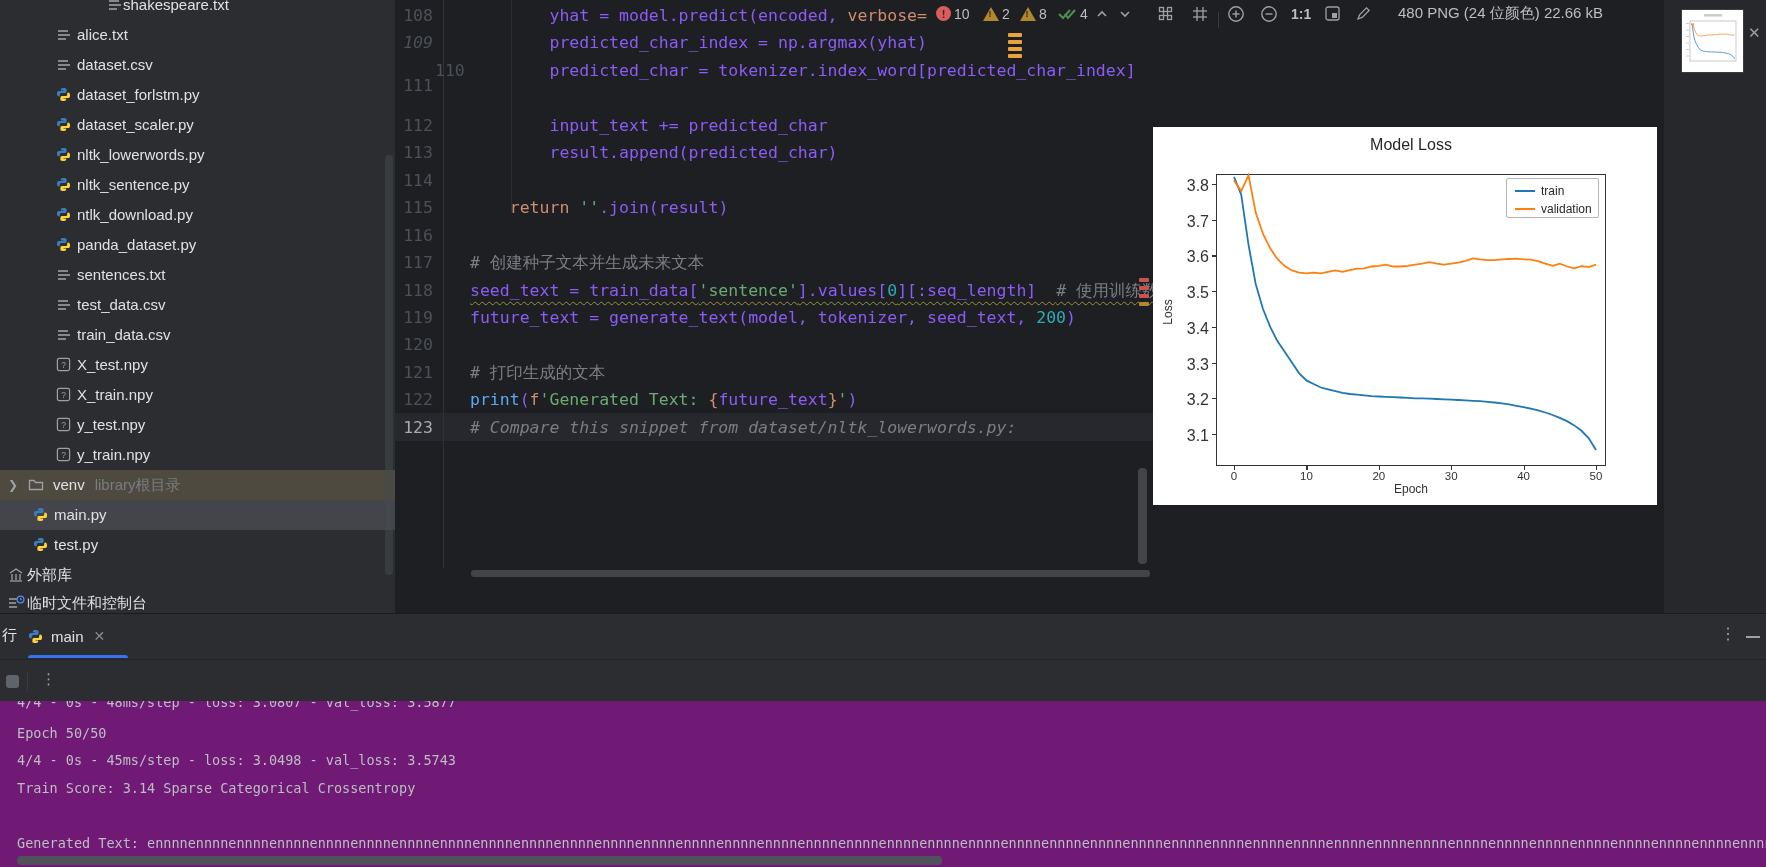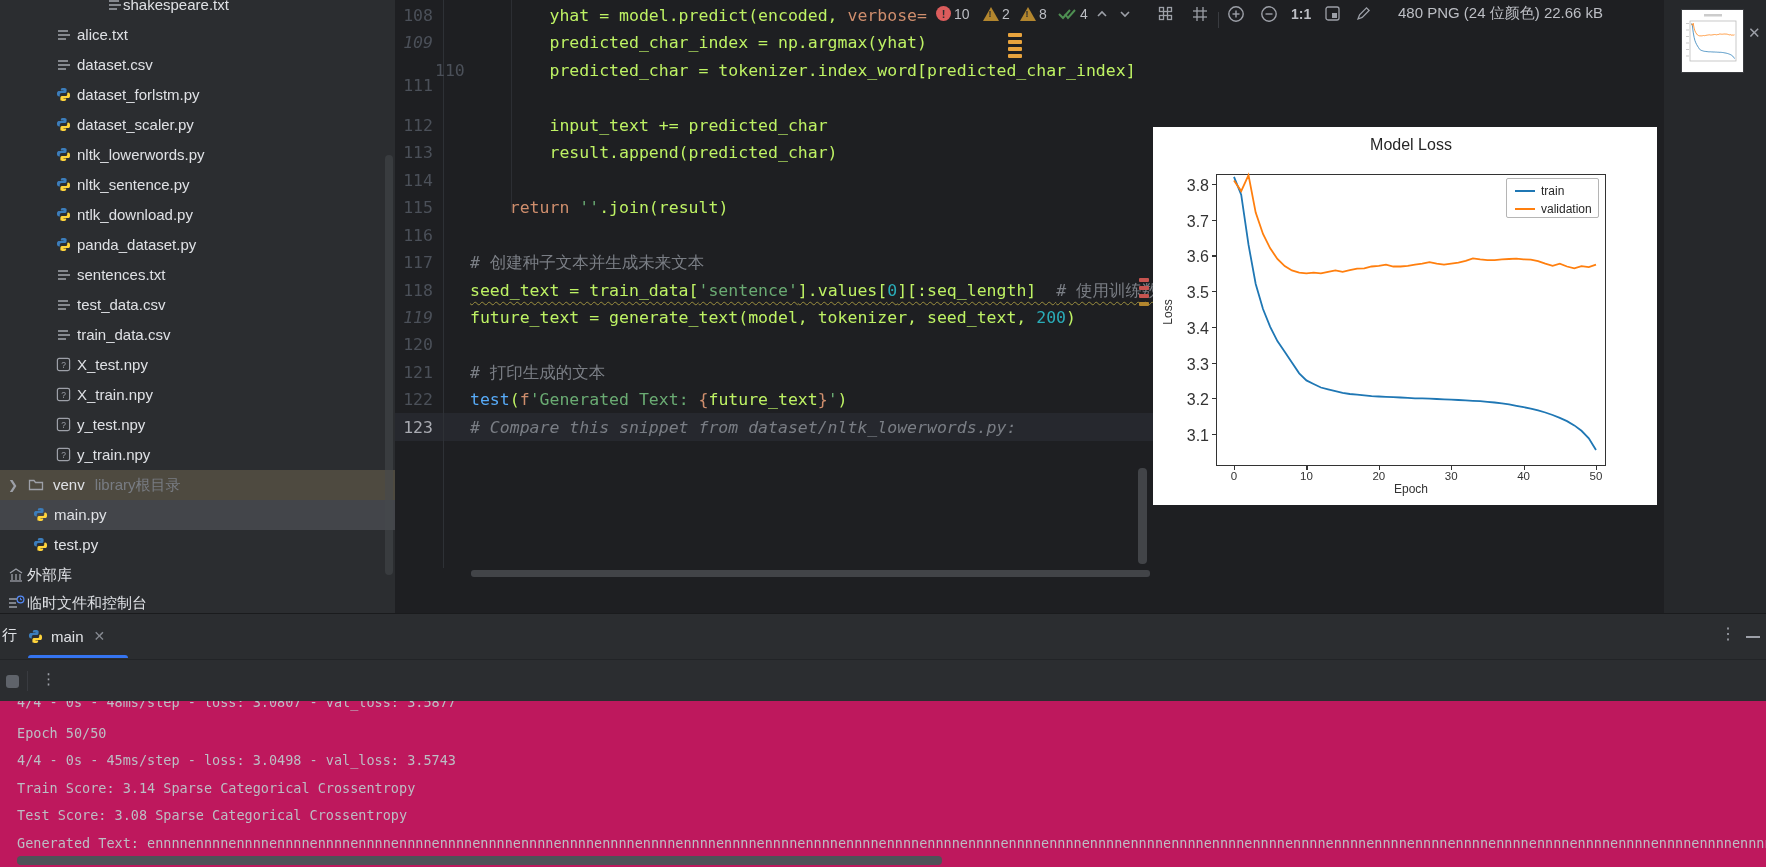--- a/index.html
+++ b/index.html
@@ -21,21 +21,21 @@
 
   
   #editor { left:395px; top:0; width:1371px; height:613px; background:#1e1f22; }
   #gutter-line { left:443px; top:0; width:1px; height:568px; background:#2e3136; }
   #indent-guide { left:511px; top:0; width:1px; height:212px; background:#2c2e33; }
   .code-line, .gut-num { position:absolute; height:27px; font-family:"DejaVu Sans Mono", monospace;
      font-size:16.5px; line-height:27px; white-space:pre; }
   .gut-num { width:38px; text-align:right; color:#4b5059; }
   .gut-num.cur { color:#a9abb2; }
   .code-line { left:470px; color:#bcbec4; }
-  .tk-d{color:#bef264} .tk-kw{color:#cf8e6d} .tk-str{color:#6aab73} .tk-num{color:#2aacb8}
+  .tk-d{color:#8b5cf6} .tk-kw{color:#cf8e6d} .tk-str{color:#6aab73} .tk-num{color:#2aacb8}
   .tk-cm{color:#7a7e85} .tk-bi{color:#57aaf7} .tk-cmi{color:#7a7e85; font-style:italic}
   .squig { text-decoration:underline wavy #9c8f3f 1px; text-underline-offset:5px; }
   #cur-line-hl { left:395px; top:413px; width:758px; height:28px; background:#26282e; }
   #ed-hscroll { left:471px; top:570px; width:679px; height:7px; background:#4b4d52; border-radius:3px; opacity:.8; }
   #ed-vscroll { left:1138px; top:468px; width:9px; height:96px; background:#4b4d52; border-radius:4px; opacity:.8; }
   .stripe-mark { position:absolute; left:1139px; width:10px; height:4px; background:#c75450; border-radius:1px; }
   .orange-bar { position:absolute; left:1008px; width:14px; height:4px; background:#e8a33d; border-radius:1px; }
 
   
   #topbar { left:930px; top:0; width:734px; height:27px; background:#1e1f22; }
@@ -78,21 +78,21 @@
   #tab-main { position:absolute; left:28px; top:0; height:44px; display:flex; align-items:center; }
   #tab-main .t-lbl { color:#dfe1e5; font-size:15px; margin:0 10px 0 8px; }
   #tab-main .t-close { color:#868a91; font-size:14px; }
   #tab-underline { position:absolute; left:28px; top:41px; width:100px; height:3px; background:#3574f0; border-radius:3px 3px 0 0; }
   #run-kebab { position:absolute; left:1720px; top:10px; color:#9da0a8; font-size:16px; letter-spacing:0; }
   #run-min { position:absolute; left:1746px; top:22px; width:14px; height:2px; background:#9da0a8; }
   #run-toolbar { position:absolute; left:0; top:45px; width:1766px; height:42px; background:#2b2d30; border-top:1px solid #222427; }
   #stop-sq { position:absolute; left:6px; top:15px; width:13px; height:13px; background:#5f636a; border-radius:3px; }
   #rtb-div { position:absolute; left:27px; top:11px; width:1px; height:20px; background:#393b40; }
   #rtb-kebab { position:absolute; left:41px; top:10px; color:#9da0a8; font-size:15px; }
-  #console { position:absolute; left:0; top:87px; width:1766px; height:167px; background:#be185d; overflow:hidden; }
+  #console { position:absolute; left:0; top:87px; width:1766px; height:167px; background:#701a75; overflow:hidden; }
   .con-line { position:absolute; left:17px; font-family:"DejaVu Sans Mono", monospace; font-size:13.5px;
      line-height:20px; color:#bcbec4; white-space:pre; }
   #con-hscroll { position:absolute; left:17px; top:155px; width:925px; height:9px; background:#4f5258; border-radius:4px; }
 
   svg { display:block; }
 </style>
 </head>
 <body>
 
 <div id="app">
@@ -336,27 +336,27 @@
       <div class="gut-num abs" style="left: 395px; top: 139px;">113</div>
       <div class="code-line abs" style="top: 139px;"><span class="tk-d">        result.append(predicted_char)</span></div>
       <div class="gut-num abs" style="left: 395px; top: 167px;">114</div>
       <div class="gut-num abs" style="left: 395px; top: 194px;">115</div>
       <div class="code-line abs" style="top: 194px;"><span class="tk-d">    </span><span class="tk-kw">return</span><span class="tk-d"> </span><span class="tk-str">''</span><span class="tk-d">.join(result)</span></div>
       <div class="gut-num abs" style="left: 395px; top: 222px;">116</div>
       <div class="gut-num abs" style="left: 395px; top: 249px;">117</div>
       <div class="code-line abs" style="top: 249px;"><span class="tk-cm"># 创建种子文本并生成未来文本</span></div>
       <div class="gut-num abs" style="left: 395px; top: 277px;">118</div>
       <div class="code-line abs squig" style="top: 277px;"><span class="tk-d">seed_text = train_data[</span><span class="tk-str">'sentence'</span><span class="tk-d">].values[</span><span class="tk-num">0</span><span class="tk-d">][:seq_length]  </span><span class="tk-cm"># 使用训练数</span></div>
-      <div class="gut-num abs" style="left: 395px; top: 304px; font-style: italic;">119</div>
+      <div class="gut-num abs" style="left: 395px; top: 304px;">119</div>
       <div class="code-line abs" style="top: 304px;"><span class="tk-d">future_text = generate_text(model, tokenizer, seed_text, </span><span class="tk-num">200</span><span class="tk-d">)</span></div>
       <div class="gut-num abs" style="left: 395px; top: 331px;">120</div>
       <div class="gut-num abs" style="left: 395px; top: 359px;">121</div>
       <div class="code-line abs" style="top: 359px;"><span class="tk-cm"># 打印生成的文本</span></div>
       <div class="gut-num abs" style="left: 395px; top: 386px;">122</div>
-      <div class="code-line abs" style="top: 386px;"><span class="tk-bi">test</span><span class="tk-d">(</span><span class="tk-kw">f</span><span class="tk-str">'Generated Text: </span><span class="tk-kw">{</span><span class="tk-d">future_text</span><span class="tk-kw">}</span><span class="tk-str">'</span><span class="tk-d">)</span></div>
+      <div class="code-line abs" style="top: 386px;"><span class="tk-bi">print</span><span class="tk-d">(</span><span class="tk-kw">f</span><span class="tk-str">'Generated Text: </span><span class="tk-kw">{</span><span class="tk-d">future_text</span><span class="tk-kw">}</span><span class="tk-str">'</span><span class="tk-d">)</span></div>
       <div class="gut-num abs cur" style="left: 395px; top: 414px;">123</div>
       <div class="code-line abs" style="top: 414px;"><span class="tk-cmi"># Compare this snippet from dataset/nltk_lowerwords.py:</span></div>
     </div>
   <div id="ed-hscroll" class="abs"></div>
   <div id="ed-vscroll" class="abs"></div>
   <div class="stripe-mark" style="top:278px"></div>
   <div class="stripe-mark" style="top:286px"></div>
   <div class="stripe-mark" style="top:294px"></div>
   <div class="stripe-mark" style="top:302px;background:#b3862e"></div>
   <div class="orange-bar" style="top:33px"></div>
@@ -536,18 +536,17 @@
       <div id="stop-sq"></div>
       <div id="rtb-div"></div>
       <div id="rtb-kebab">⋮</div>
     </div>
     <div id="console">
       <div id="con-hscroll"></div>
     <div class="con-line" style="top: -9px;">4/4 - 0s - 48ms/step - loss: 3.0807 - val_loss: 3.5877</div>
         <div class="con-line" style="top: 22px;">Epoch 50/50</div>
         <div class="con-line" style="top: 49px;">4/4 - 0s - 45ms/step - loss: 3.0498 - val_loss: 3.5743</div>
         <div class="con-line" style="top: 77px;">Train Score: 3.14 Sparse Categorical Crossentropy</div>
-        <div class="con-line" style="top: 104px;">Test Score: 3.08 Sparse Categorical Crossentropy</div>
         <div class="con-line" style="top: 132px;">Generated Text: ennnnennnnennnnennnnennnnennnnennnnennnnennnnennnnennnnennnnennnnennnnennnnennnnennnnennnnennnnennnnennnnennnnennnnennnnennnnennnnennnnennnnennnnennnnennnnennnnennnnennnnennnnennnnennnnennnnennnnennnnennnnennnnennnn</div>
       </div>
   </div>
 
 </div>
 
 </body></html>

